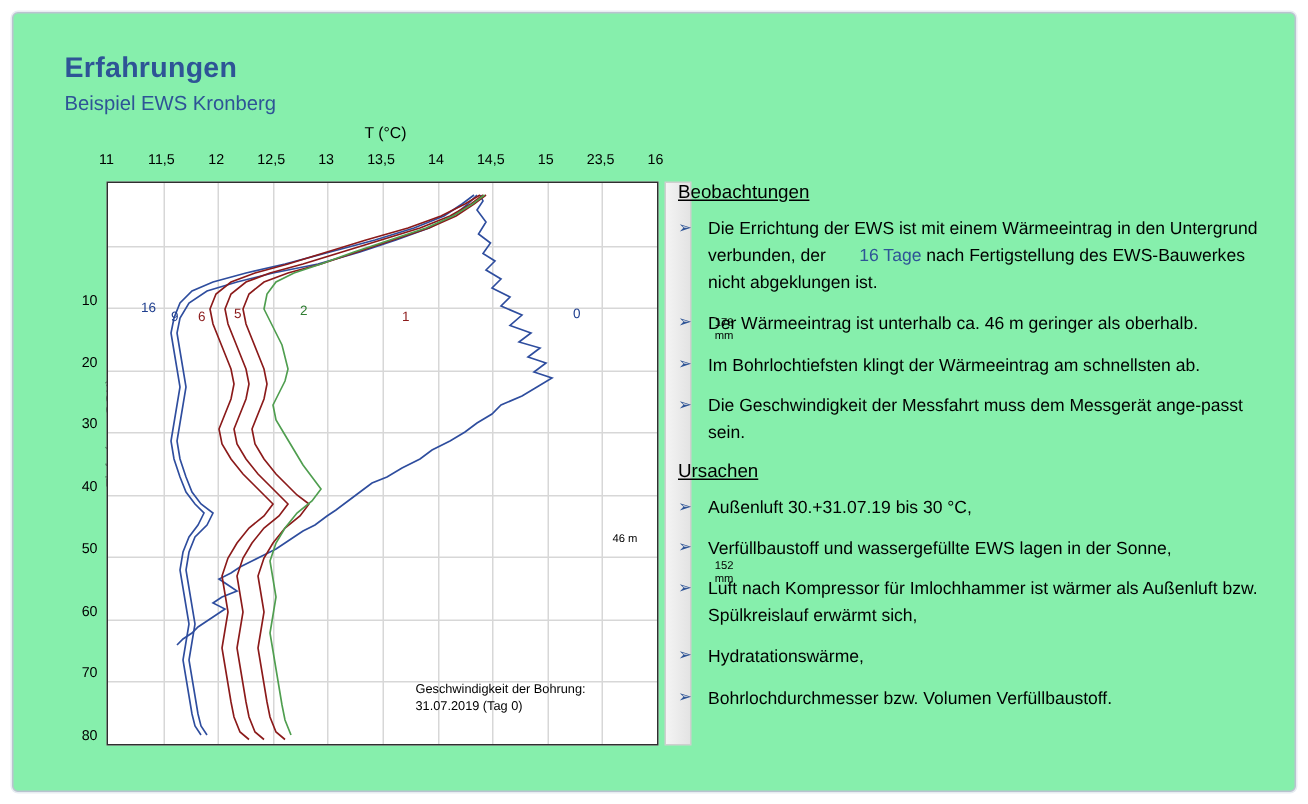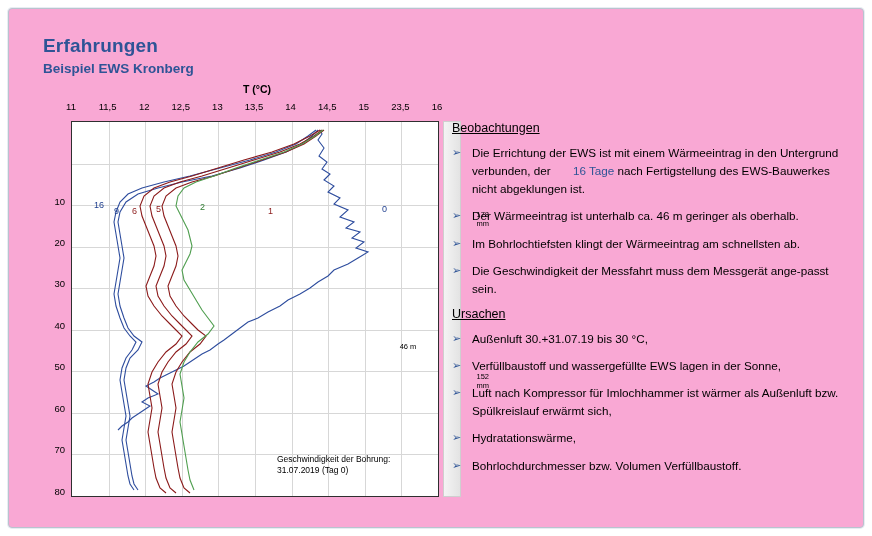--- a/index.html
+++ b/index.html
@@ -1,34 +1,34 @@
 <!DOCTYPE html>
 <html><head>
 <meta charset="utf-8">
 <style>
   html,body{margin:0;padding:0;background:#ffffff;}
   body{width:872px;height:536px;font-family:"Liberation Sans",sans-serif;}
   .slide{
     position:absolute;left:8px;top:8px;width:854px;height:518px;
-    background:#f9a8d4;border:1px solid #b9c3cf;border-radius:4px;
+    background:#86efac;border:1px solid #b9c3cf;border-radius:4px;
     box-shadow:0 0 0 1px #e8edf2;overflow:hidden;
   }
   .title{
     position:absolute;left:34px;top:26px;
     font-size:19px;font-weight:bold;color:#2e5496;letter-spacing:.2px;
   }
   .subtitle{
     position:absolute;left:34px;top:52px;
-    font-size:13.5px;font-weight:bold;color:#2e5496;
+    font-size:13.5px;font-weight:normal;color:#2e5496;
   }
 
   
   .chart-wrap{position:absolute;left:34px;top:74px;width:400px;height:420px;}
   .axis-title{
-    position:absolute;left:200px;top:0px;font-size:10.5px;font-weight:bold;color:#000;
+    position:absolute;left:200px;top:0px;font-size:10.5px;font-weight:normal;color:#000;
   }
   .xticks{position:absolute;left:0;top:18px;width:400px;height:14px;}
   .xticks span{
     position:absolute;top:0;font-size:9.5px;color:#000;transform:translateX(-50%);
   }
   .plot{
     position:absolute;left:28px;top:38px;width:366px;height:374px;
     border:1px solid #2f2f2f;background:#ffffff;
   }
   .gridv{position:absolute;top:0;bottom:0;width:1px;background:#d7d7d7;}
@@ -196,21 +196,21 @@
         <div>Geschwindigkeit der Bohrung:</div>
         <div>31.07.2019 (Tag 0)</div>
       </div>
     </div>
 
     <div class="depthbar"></div>
     <div class="depthtxt" style="left:420px;top:128px;width:26px">
       <span>178</span><br>
       <span>mm</span>
     </div>
-    <div class="depthtxt" style="left:348px;top:260px;width:34px;text-align:center">46 m</div>
+    <div class="depthtxt" style="left:348px;top:272px;width:34px;text-align:right">46 m</div>
     <div class="depthtxt" style="left:420px;top:290px;width:26px">
       <span>152</span><br>
       <span>mm</span>
     </div>
   </div>
 
   <div class="textcol">
 
     <div class="heading">Beobachtungen</div>
     <ul>

